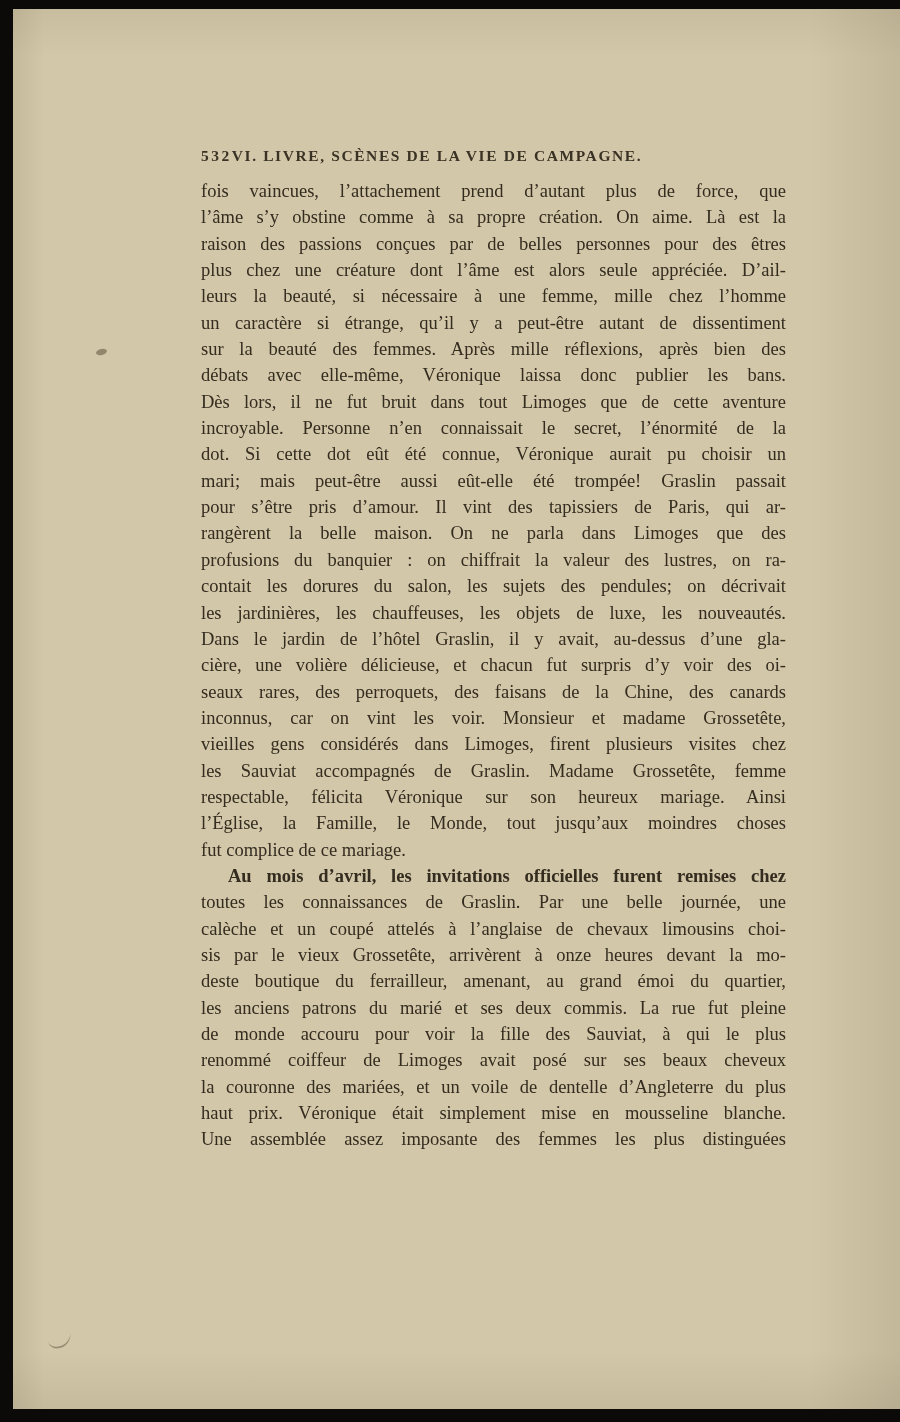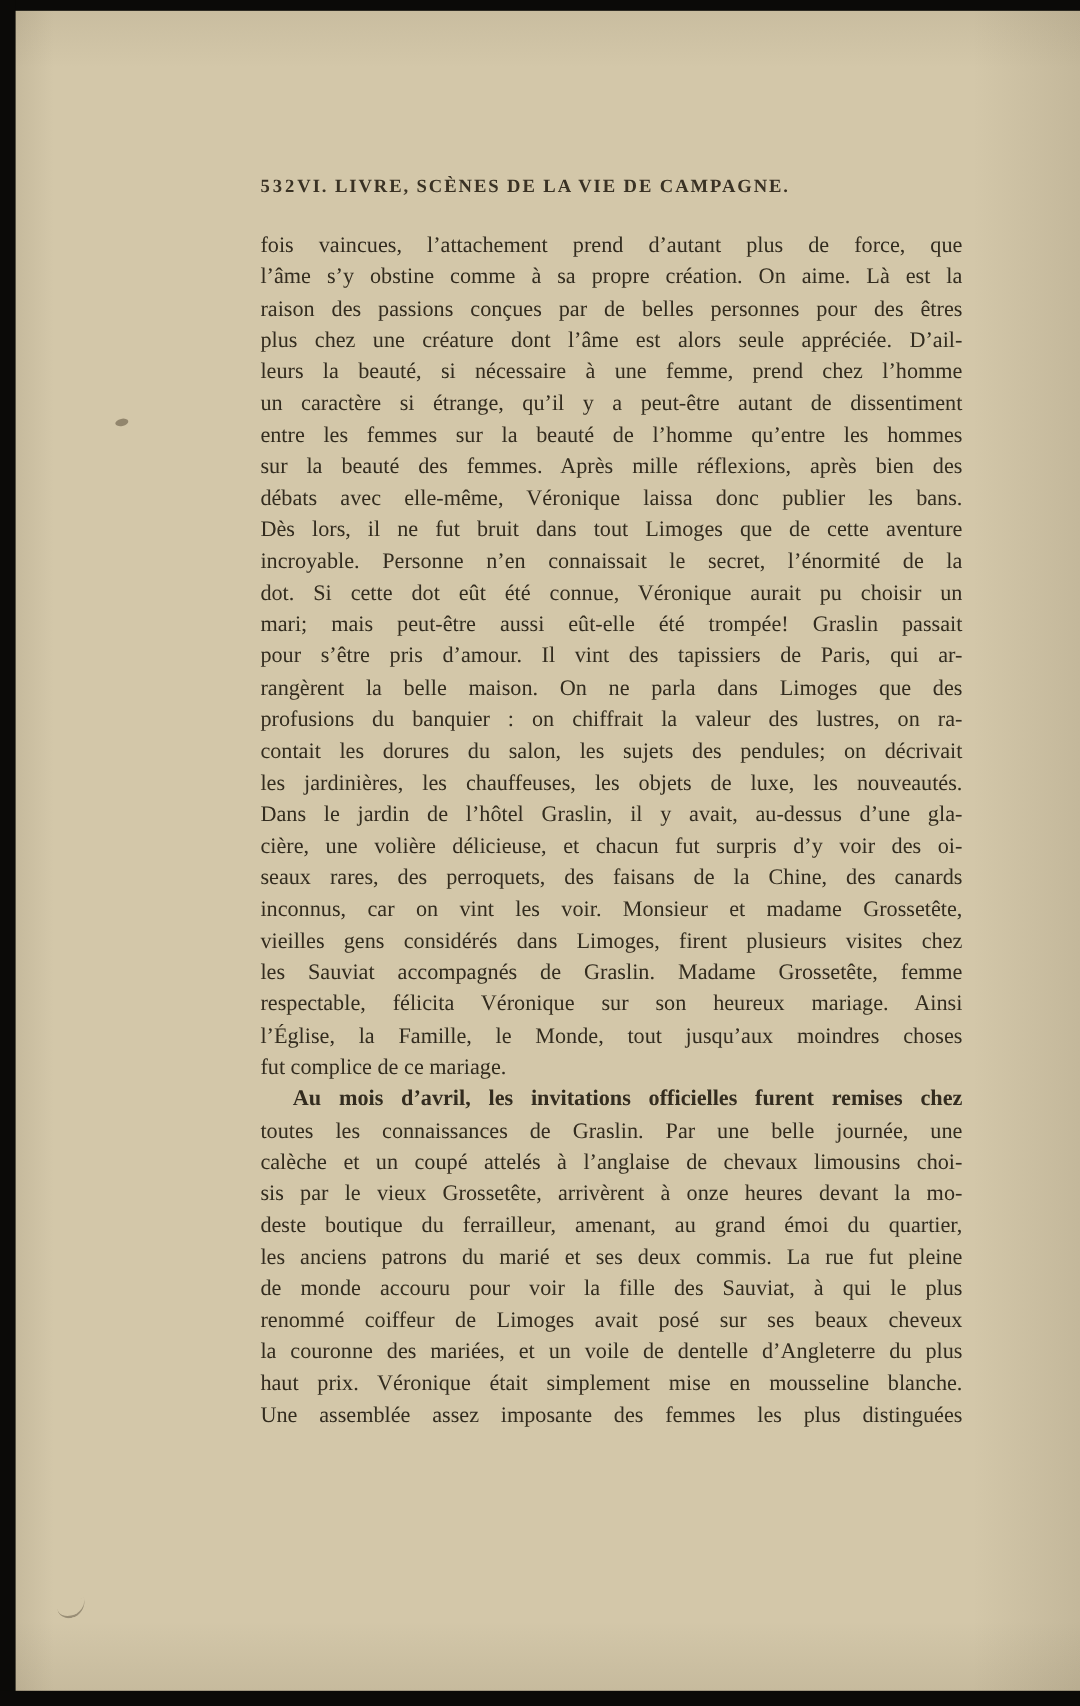--- a/index.html
+++ b/index.html
@@ -28,21 +28,21 @@
     width: 13px; height: 100%;
     background: #0b0a08;
   }
   .edge-bottom {
     position: absolute; bottom: 0; left: 0;
     width: 100%; height: 13px;
     background: #0b0a08;
   }
   .content {
     position: absolute;
-    left: 217px;
+    left: 201px;
     top: 147px;
     width: 585px;
     color: #362e20;
   }
   .running-header {
     display: flex;
     align-items: baseline;
     font-size: 15.5px;
     font-weight: bold;
     letter-spacing: 1.6px;
@@ -52,21 +52,21 @@
   .running-header .page-num {
     flex: 0 0 auto;
     letter-spacing: 2.5px;
   }
   .running-header .header-title {
     flex: 1;
     text-align: left;
     padding-right: 20px;
   }
   .text-block {
-    margin-top: 27px;
+    margin-top: 13px;
     font-size: 18.5px;
     line-height: 26.35px;
     color: #332c1f;
   }
   .line {
     text-align: justify;
     text-align-last: justify;
   }
   .line.nojust {
     text-align-last: left;
@@ -110,23 +110,22 @@
   <div class="content">
     <div class="running-header">
       <span class="page-num">532</span>
       <span class="header-title">VI. LIVRE, SCÈNES DE LA VIE DE CAMPAGNE.</span>
     </div>
     <div class="text-block">
         <div class="line">fois vaincues, l’attachement prend d’autant plus de force, que</div>
         <div class="line">l’âme s’y obstine comme à sa propre création. On aime. Là est la</div>
         <div class="line">raison des passions conçues par de belles personnes pour des êtres</div>
         <div class="line">plus chez une créature dont l’âme est alors seule appréciée. D’ail-</div>
-        <div class="line">leurs la beauté, si nécessaire à une femme, prend chez l’homme</div>
+        <div class="line">leurs la beauté, si nécessaire à une femme, mille chez l’homme</div>
         <div class="line">un caractère si étrange, qu’il y a peut-être autant de dissentiment</div>
-        <div class="line">entre les femmes sur la beauté de l’homme qu’entre les hommes</div>
         <div class="line">sur la beauté des femmes. Après mille réflexions, après bien des</div>
         <div class="line">débats avec elle-même, Véronique laissa donc publier les bans.</div>
         <div class="line">Dès lors, il ne fut bruit dans tout Limoges que de cette aventure</div>
         <div class="line">incroyable. Personne n’en connaissait le secret, l’énormité de la</div>
         <div class="line">dot. Si cette dot eût été connue, Véronique aurait pu choisir un</div>
         <div class="line">mari; mais peut-être aussi eût-elle été trompée! Graslin passait</div>
         <div class="line">pour s’être pris d’amour. Il vint des tapissiers de Paris, qui ar-</div>
         <div class="line">rangèrent la belle maison. On ne parla dans Limoges que des</div>
         <div class="line">profusions du banquier : on chiffrait la valeur des lustres, on ra-</div>
         <div class="line">contait les dorures du salon, les sujets des pendules; on décrivait</div>

